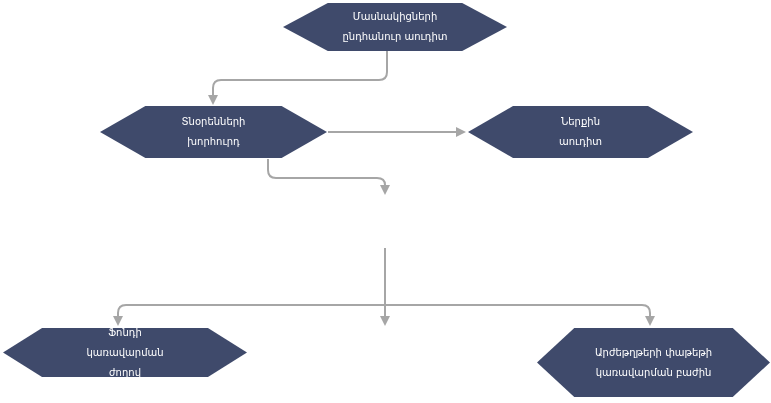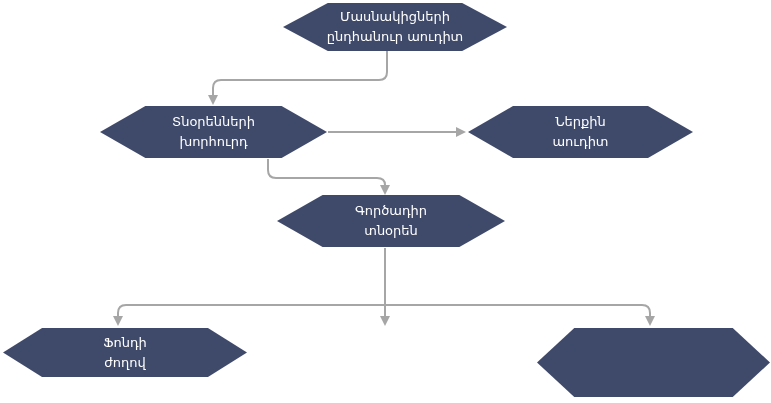--- a/index.html
+++ b/index.html
@@ -24,21 +24,21 @@
   }
   .hex {
     position: absolute;
     background: #3F4A6B;
     color: #ffffff;
     display: flex;
     flex-direction: column;
     align-items: center;
     justify-content: center;
     text-align: center;
-    font-size: 13px;
+    font-size: 10px;
     line-height: 20px;
     clip-path: polygon(0% 50%, 20% 0%, 80% 0%, 100% 50%, 80% 100%, 20% 100%);
   }
   .hex.wideslant {
     clip-path: polygon(0% 50%, 16% 0%, 84% 0%, 100% 50%, 84% 100%, 16% 100%);
   }
   .hex .line { display: block; white-space: nowrap; }
 
   #node-general-meeting     { left: 283px; top:   3px; width: 224px; height: 48px; }
   #node-board               { left: 100px; top: 106px; width: 227px; height: 52px; }
@@ -97,27 +97,26 @@
   <div class="hex" id="node-board">
     <span class="line">Տնօրենների</span>
     <span class="line">խորհուրդ</span>
   </div>
 
   <div class="hex" id="node-internal-audit">
     <span class="line">Ներքին</span>
     <span class="line">աուդիտ</span>
   </div>
 
-  <div class="hex" id="node-executive-director">
-    <span class="line">Գործադիր</span>
-    <span class="line">տնօրեն</span>
-  </div>
 
   <div class="hex wideslant" id="node-fund-management">
     <span class="line">Ֆոնդի</span>
+    <span class="line">կառավարման</span>
     <span class="line">ժողով</span>
   </div>
 
 
   <div class="hex wideslant" id="node-portfolio-management">
+    <span class="line">Արժեթղթերի փաթեթի</span>
+    <span class="line">կառավարման բաժին</span>
   </div>
 
 </div>
 
 </body></html>

